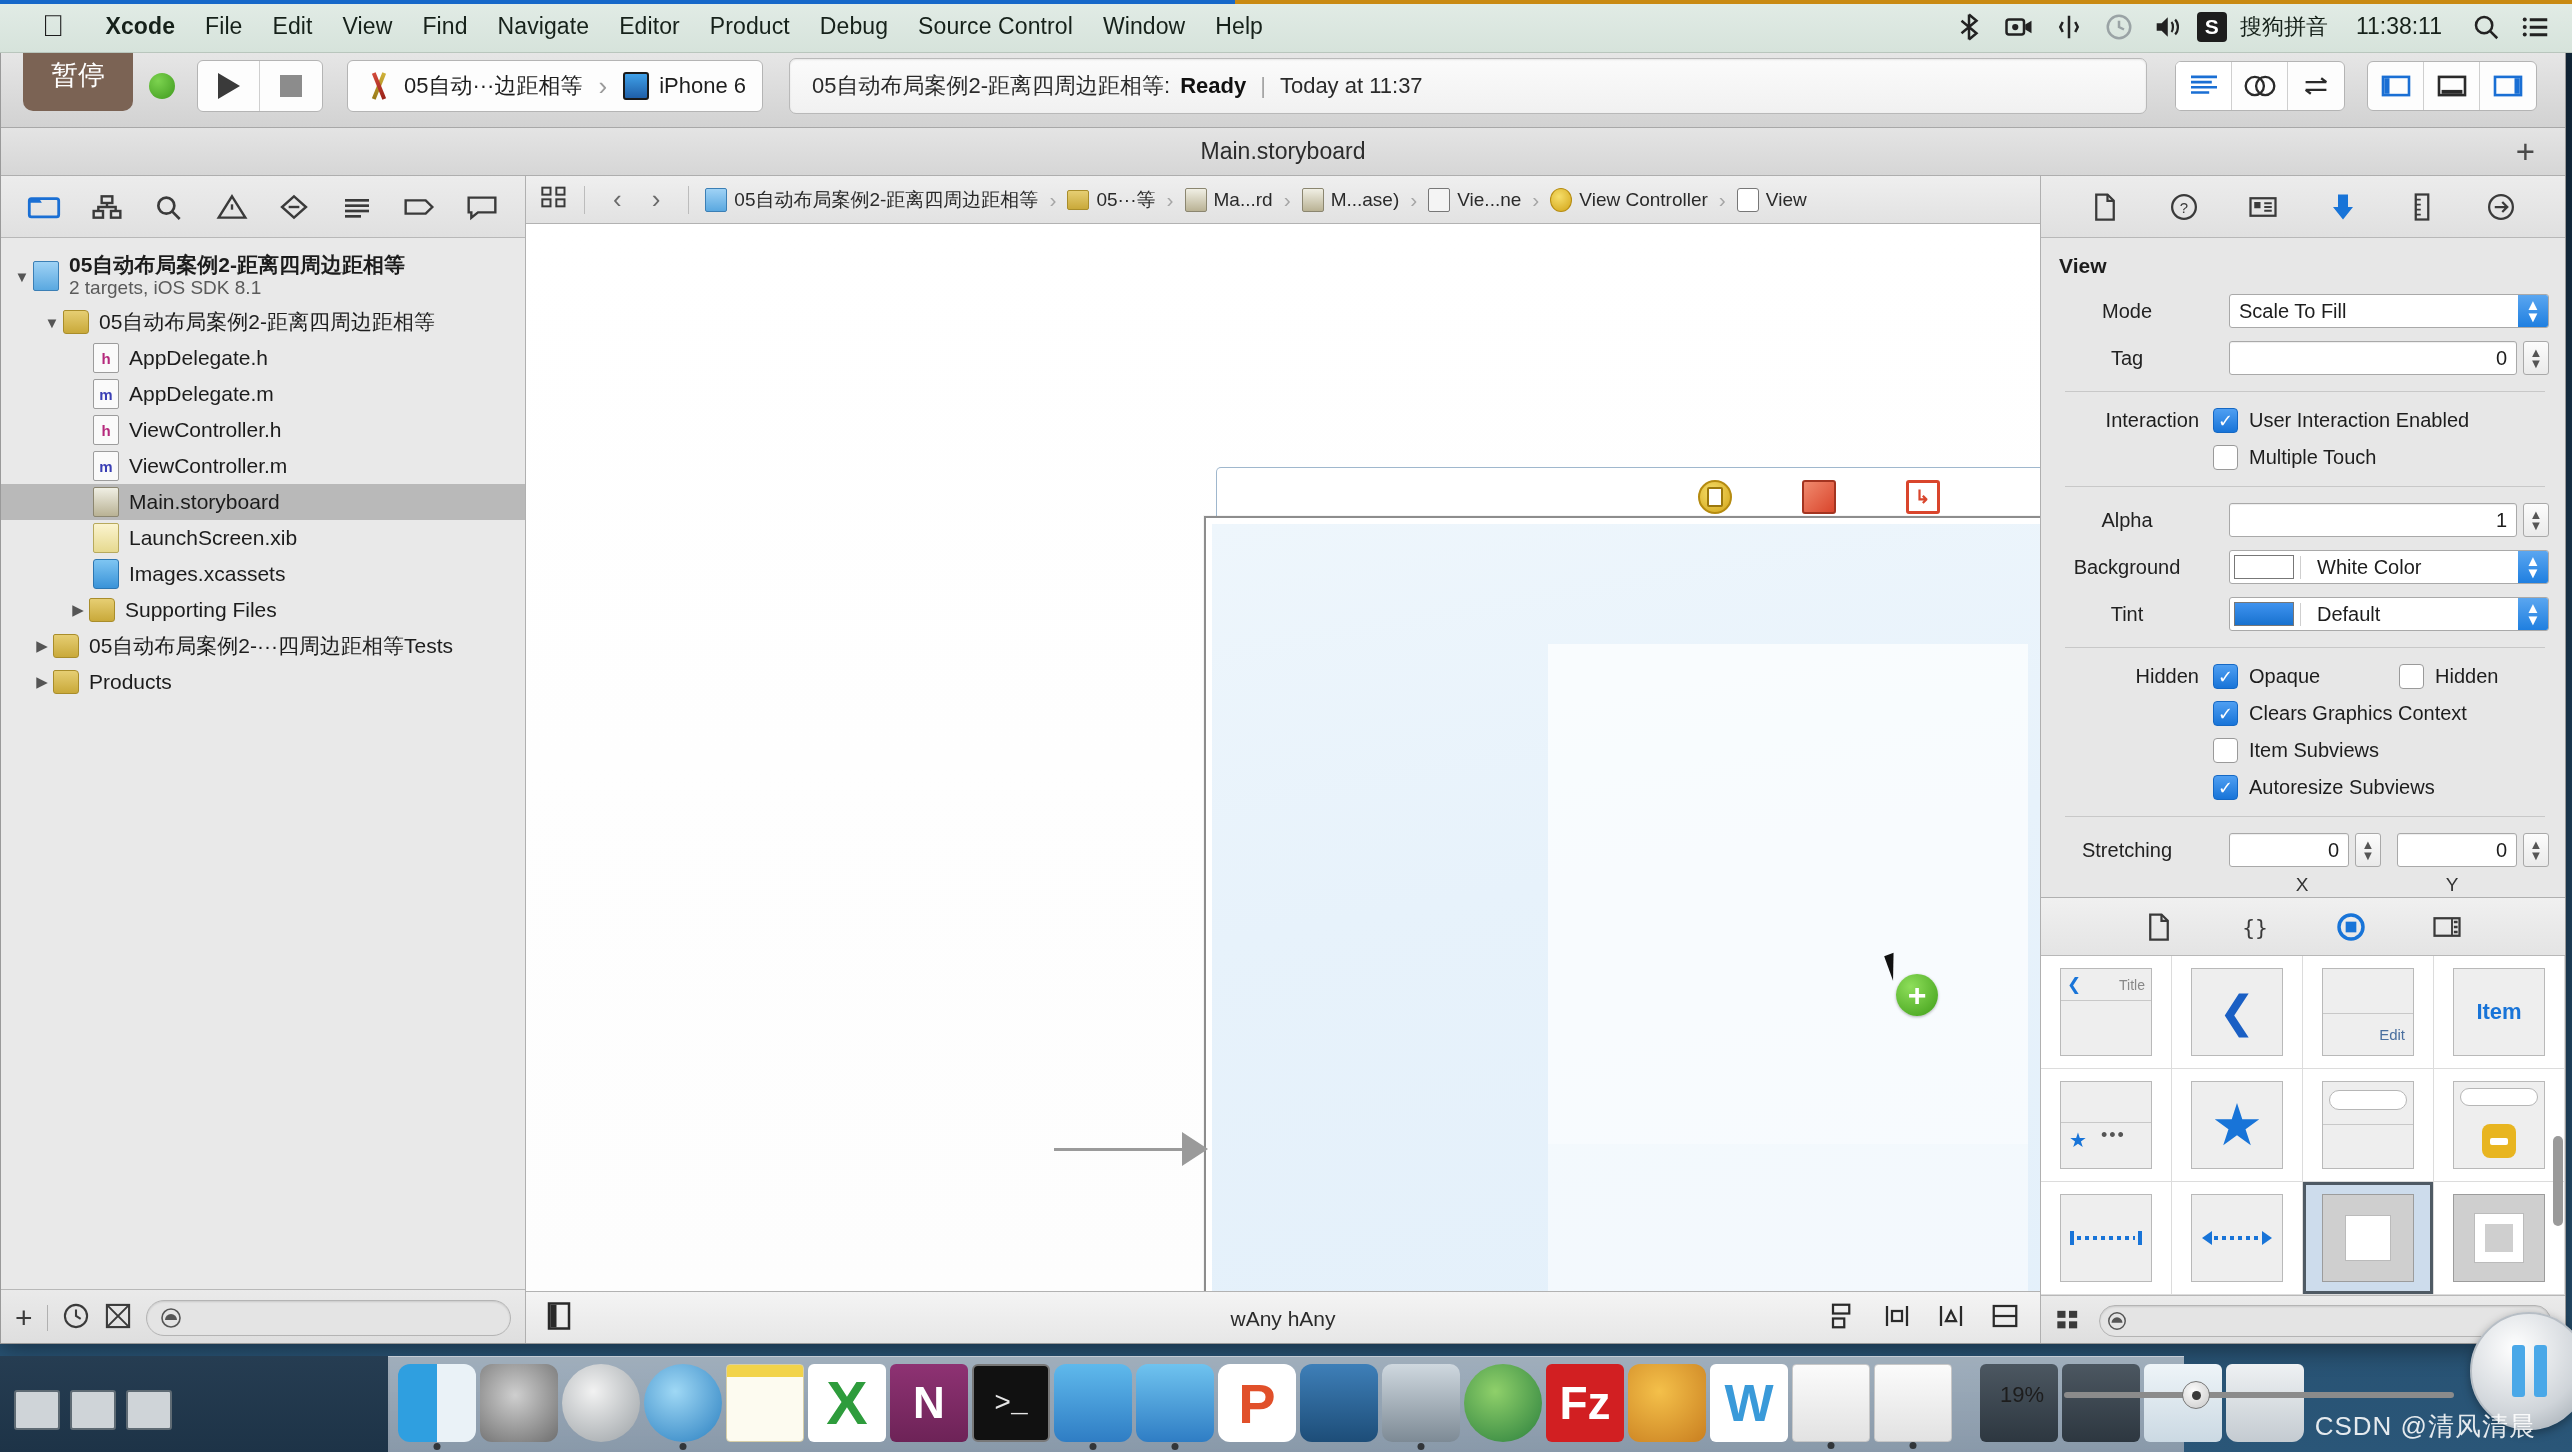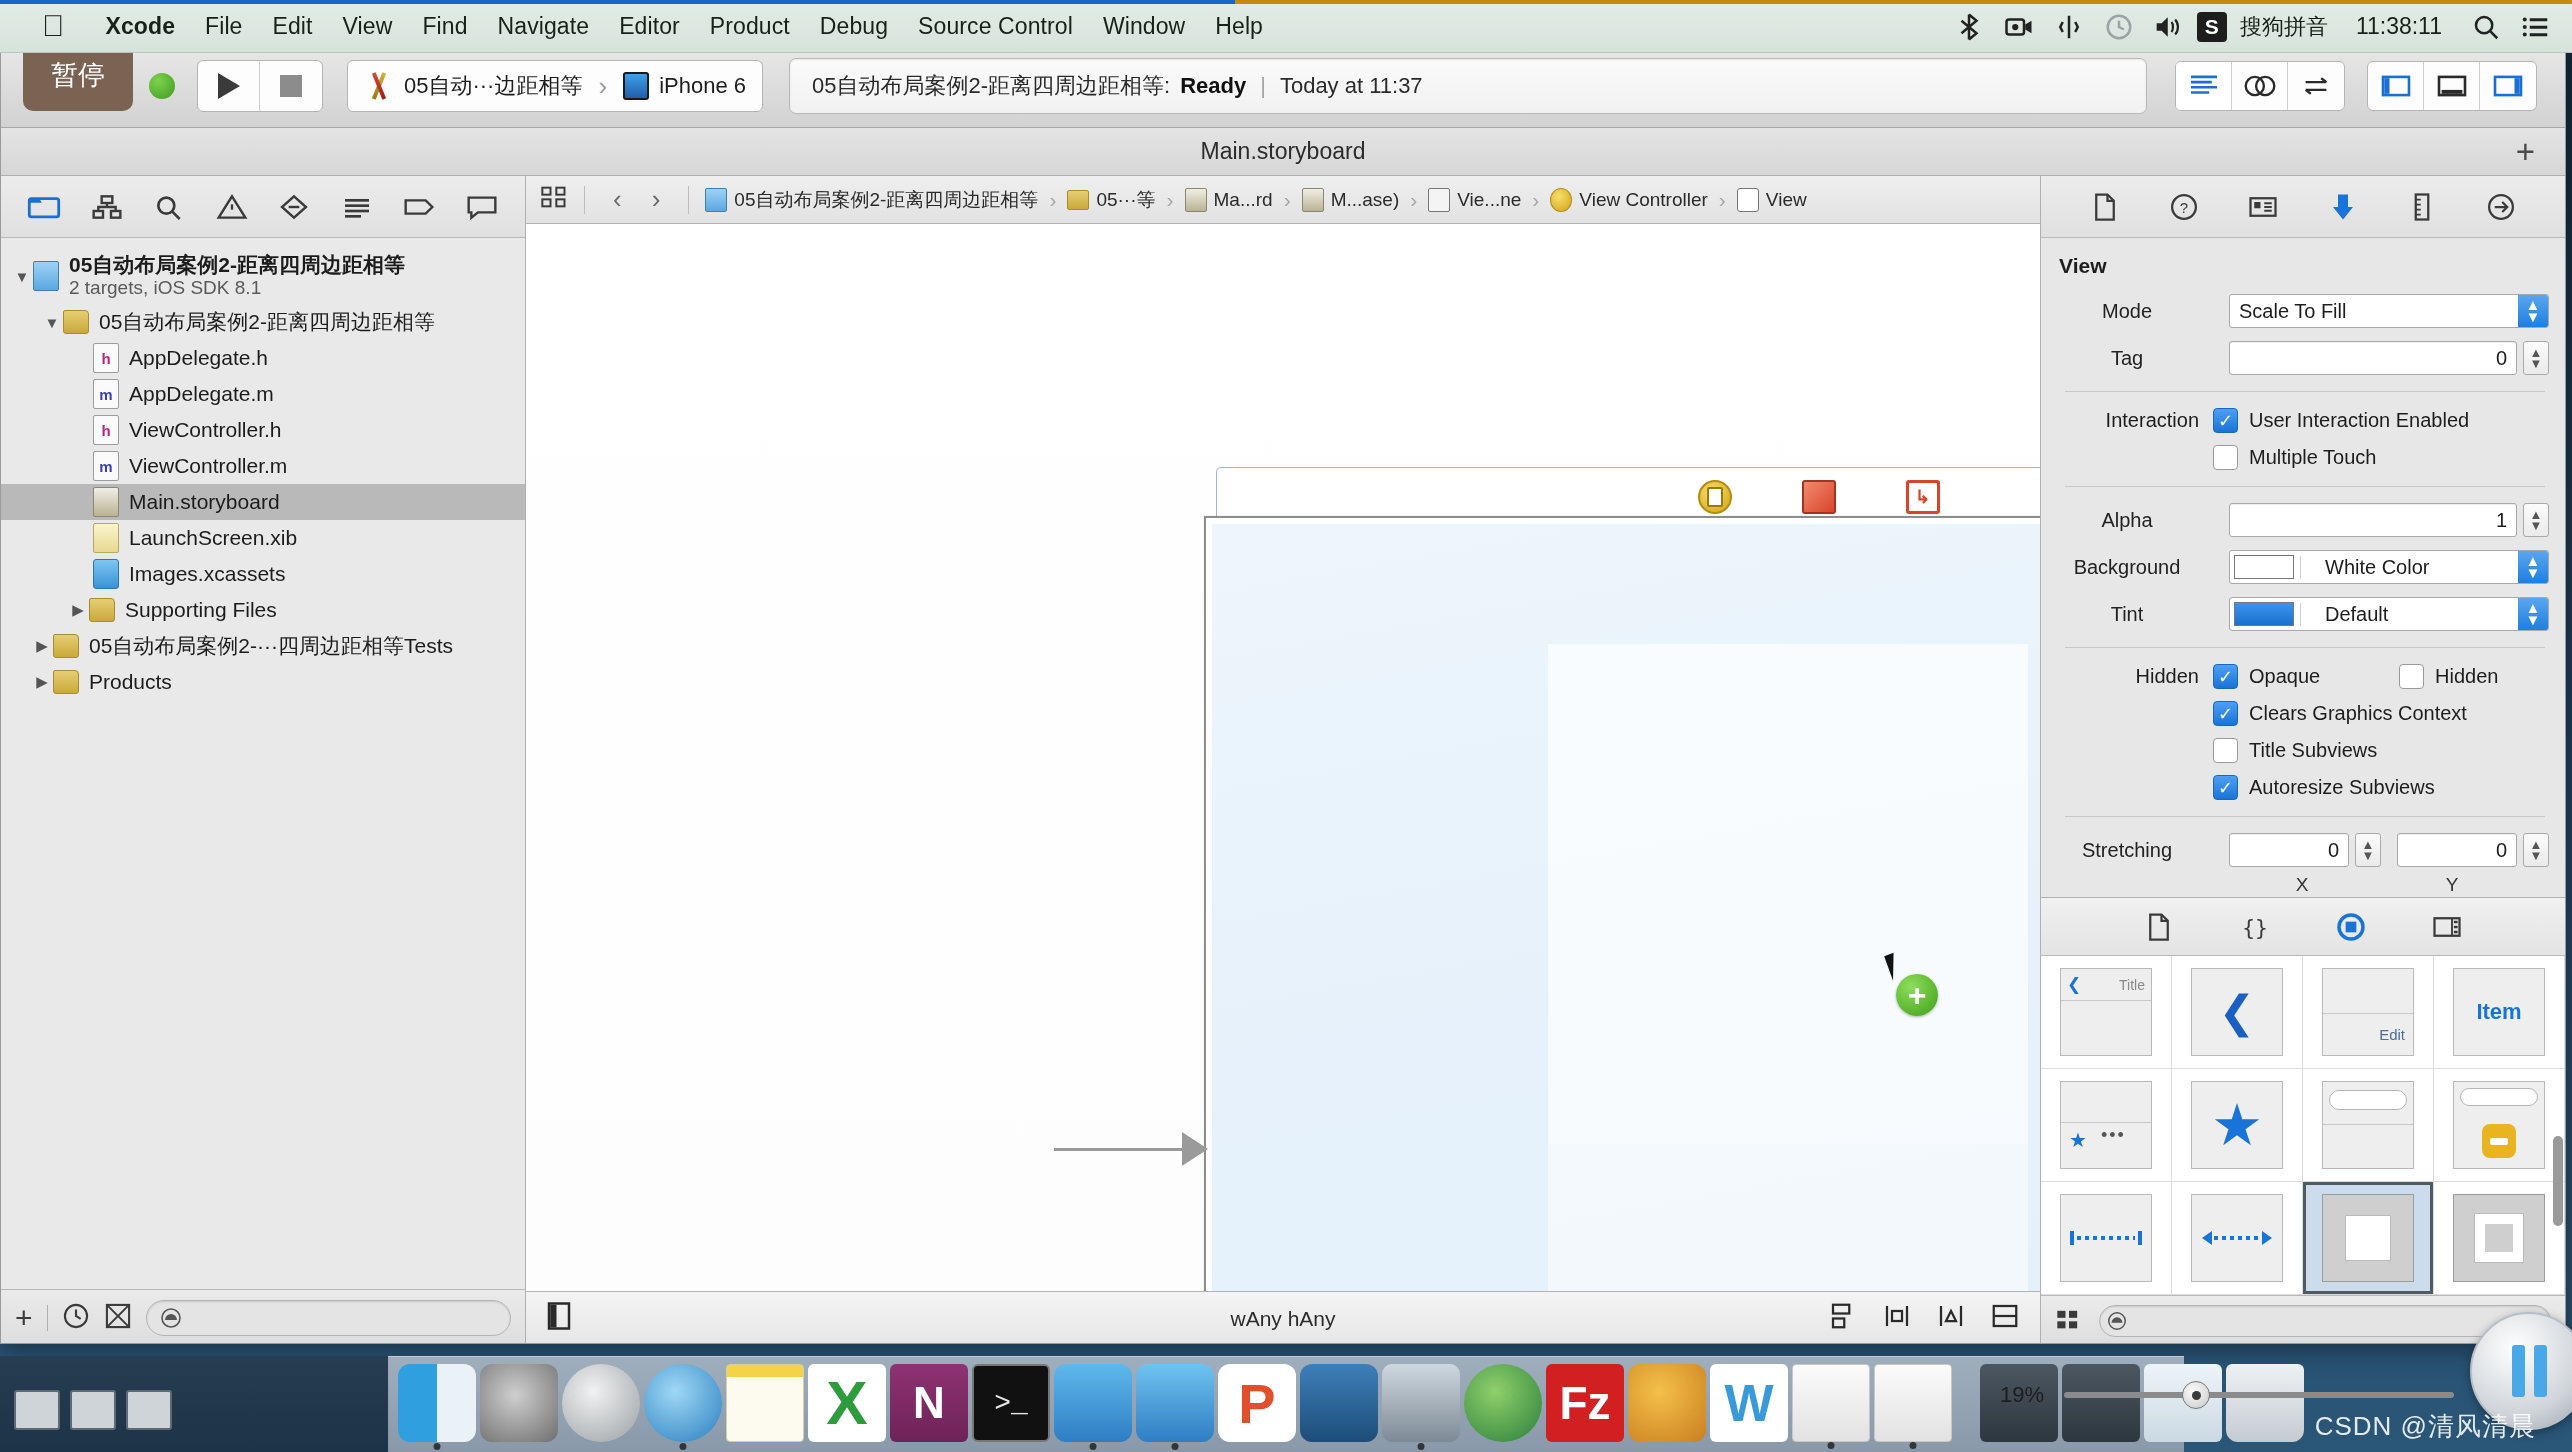--- a/index.html
+++ b/index.html
@@ -338,21 +338,21 @@
   .cb {
     width: 25px; height: 25px; border-radius: 4px; border: 1px solid #9a9a9a;
     background: #fff; flex: none; margin-right: 11px;
     display:flex; align-items:center; justify-content:center;
   }
   .cb.on { background: linear-gradient(180deg,#4f9ff2,#1874d8); border-color:#1568c4; color:#fff; font-size:18px; }
   .cb-label { font-size: 20px; }
   .swatch { width: 60px; height: 24px; border: 1px solid #777; margin-left: 4px; margin-right: 6px; flex:none;}
   .swatch.white { background: #fff; }
   .swatch.blue { background: linear-gradient(180deg,#3f93ef,#1872cf); }
-  .popup.withswatch .pv { border-left: 1px solid #cfcfcf; padding-left: 24px; }
+  .popup.withswatch .pv { border-left: 1px solid #cfcfcf; padding-left: 16px; }
   .divider { height: 1px; background: #c8c8c8; margin: 16px 20px 16px 24px; }
   .xy-lab { display:flex; padding-left: 186px; font-size: 19px; color:#333; margin-top:-6px; margin-bottom: 10px;}
   .xy-lab span { width: 150px; text-align: center; }
 
   
   .library { border-top: 1px solid #b0b0b0; background: #ededed; height: 448px; display: flex; flex-direction: column;}
   .lib-tabs {
     height: 58px; display: flex; align-items: center; justify-content: center; gap: 56px;
     border-bottom: 1px solid #b8b8b8; background: linear-gradient(180deg,#f0f0f0,#e4e4e4);
   }
@@ -958,21 +958,21 @@
             <span class="cb-label">Hidden</span>
           </div>
           <div class="cbrow">
             <span class="lab"></span>
             <span class="cb on">✓</span>
             <span class="cb-label">Clears Graphics Context</span>
           </div>
           <div class="cbrow">
             <span class="lab"></span>
             <span class="cb"></span>
-            <span class="cb-label">Title Subviews</span>
+            <span class="cb-label">Item Subviews</span>
           </div>
           <div class="cbrow">
             <span class="lab"></span>
             <span class="cb on">✓</span>
             <span class="cb-label">Autoresize Subviews</span>
           </div>
 
           <div class="divider"></div>
 
           <div class="row">

